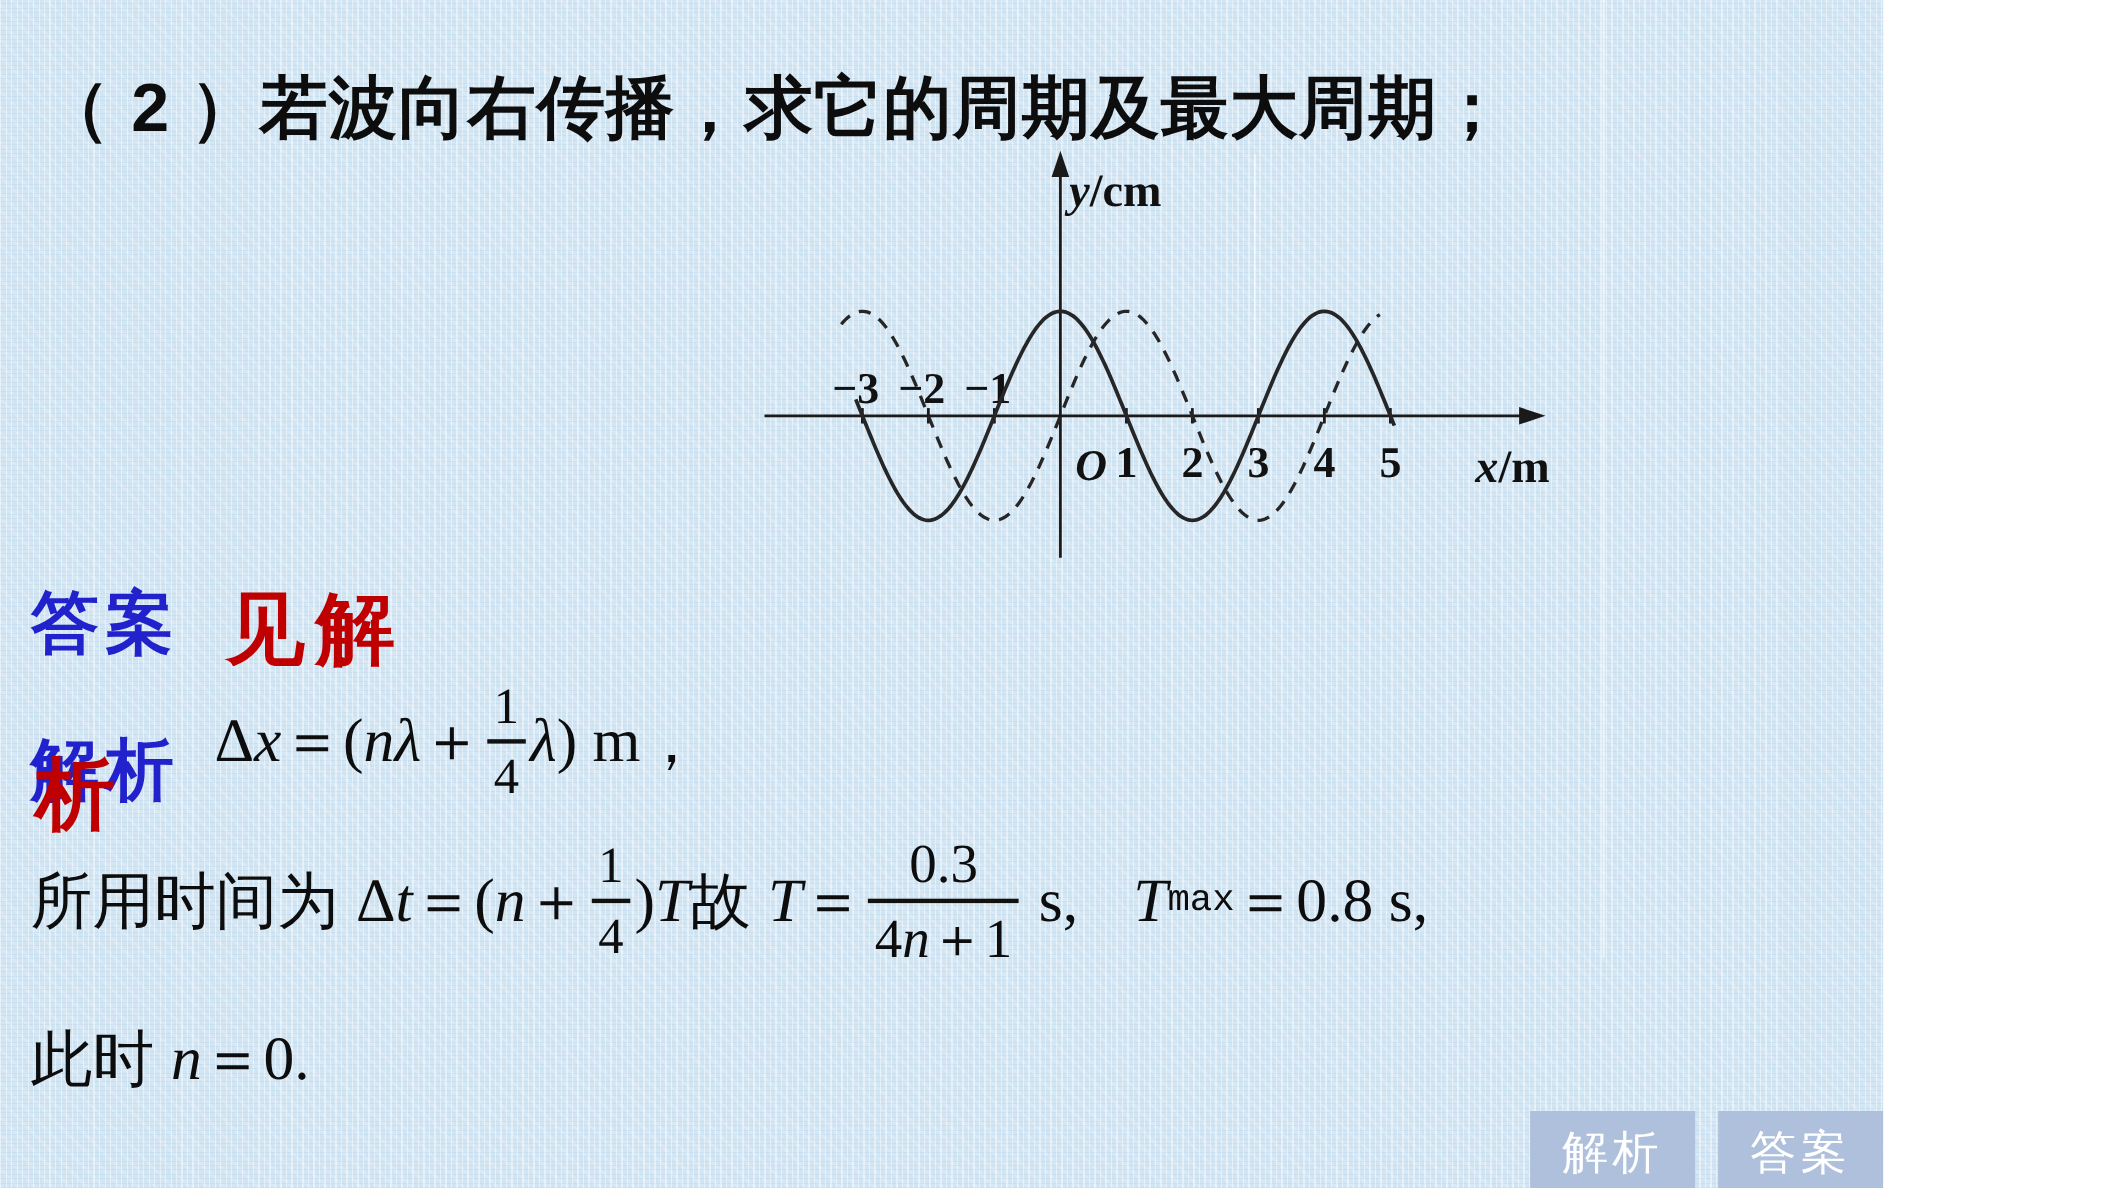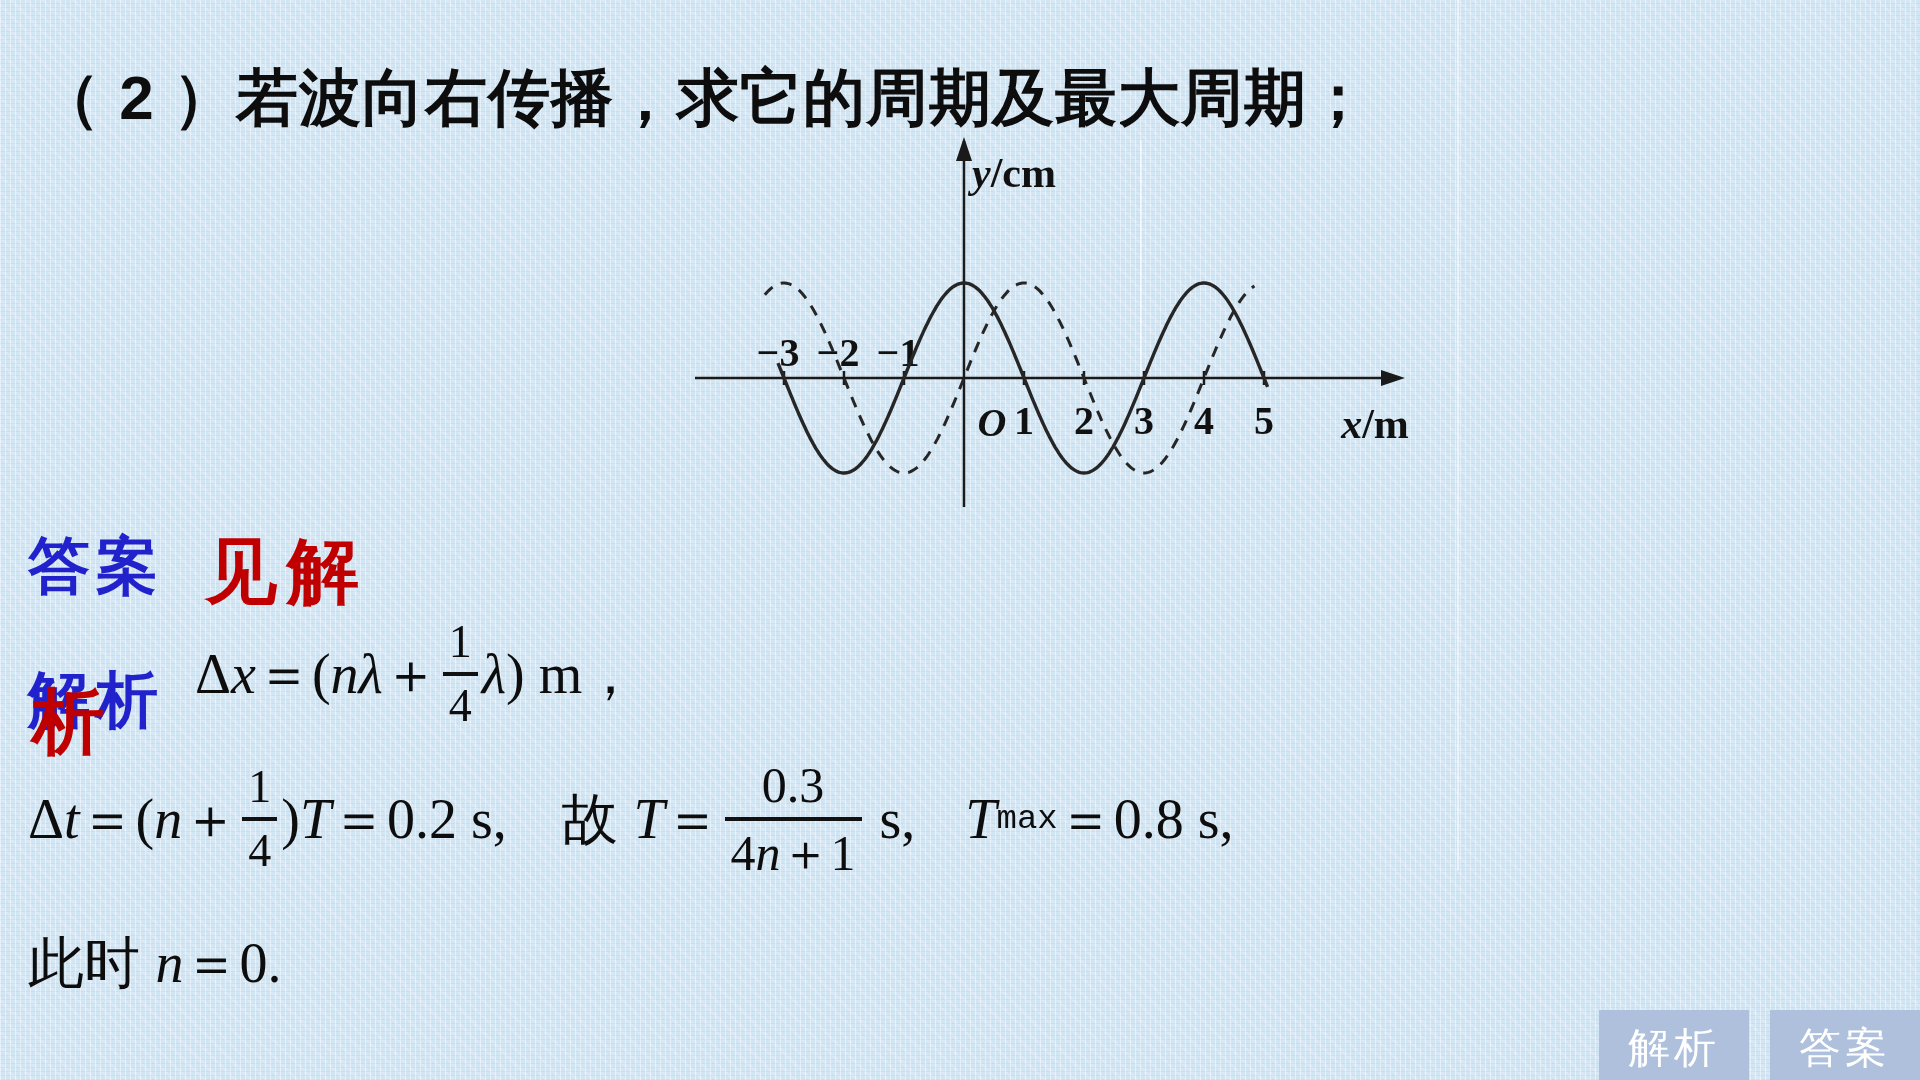--- a/index.html
+++ b/index.html
@@ -1,23 +1,23 @@
 <!DOCTYPE html>
 <html><head>
 <meta charset="utf-8">
 <style>
   html,body{margin:0;padding:0;}
   #stage{
-    position:relative;width:1920px;height:1080px;overflow:hidden;
+    position:relative;width:1680px;height:1080px;overflow:hidden;
     background-color:#d2e5f3;
     background-image:
       repeating-linear-gradient(90deg, rgba(255,255,255,.45) 0 1px, transparent 1px 5px),
       repeating-linear-gradient(0deg, rgba(189,216,236,.5) 0 1px, transparent 1px 4px),
       repeating-linear-gradient(45deg, rgba(255,255,255,.18) 0 3px, transparent 3px 11px);
-    font-family:"Liberation Sans",sans-serif;color:#0d0d0d;
+    font-family:"Liberation Sans",sans-serif;color:#0d0d0d;padding-left:32px;
   }
   .streak{position:absolute;width:2px;background:rgba(255,255,255,.55);}
   #title{position:absolute;left:38px;top:56px;font-size:62px;font-weight:600;letter-spacing:1px;white-space:nowrap;}
   #chart{position:absolute;left:530px;top:135px;}
   
   .ax{stroke:#1a1a1a;stroke-width:2.5;}
   .ar{fill:#1a1a1a;}
   .wave{fill:none;stroke:#262626;stroke-width:3.4;}
   .dashed{stroke-dasharray:11 9;stroke-width:3;}
   .tick{font:700 40px "Liberation Serif",serif;fill:#111;}
@@ -99,33 +99,33 @@
       <span class="num">1</span>
       <span class="bar"></span>
       <span class="den">4</span>
     </span>
     <span class="mi">λ</span>
     <span class="m">)&nbsp;m</span>
     <span class="cn">，</span>
   </div>
 
   <div class="row" style="left:28px;top:745px;height:148px;">
+    <span class="cn">所用时间为&nbsp;</span>
     <span class="m">Δ</span>
     <span class="mi">t</span>
     <span class="m">＝(</span>
     <span class="mi">n</span>
     <span class="m">＋</span>
     <span class="frac frac-small">
       <span class="num">1</span>
       <span class="bar"></span>
       <span class="den">4</span>
     </span>
     <span class="m">)</span>
     <span class="mi">T</span>
-    <span class="m gap55">＝0.2&nbsp;s,</span>
     <span class="cn">故&nbsp;</span>
     <span class="mi">T</span>
     <span class="m">＝</span>
     <span class="frac frac-big">
       <span class="num">0.3</span>
       <span class="bar"></span>
       <span class="den"><span>4</span><span class="it">n</span><span>＋1</span></span>
     </span>
     <span class="m gap50">&nbsp;s,</span>
     <span class="mi">T</span><sub class="mx">max</sub>

